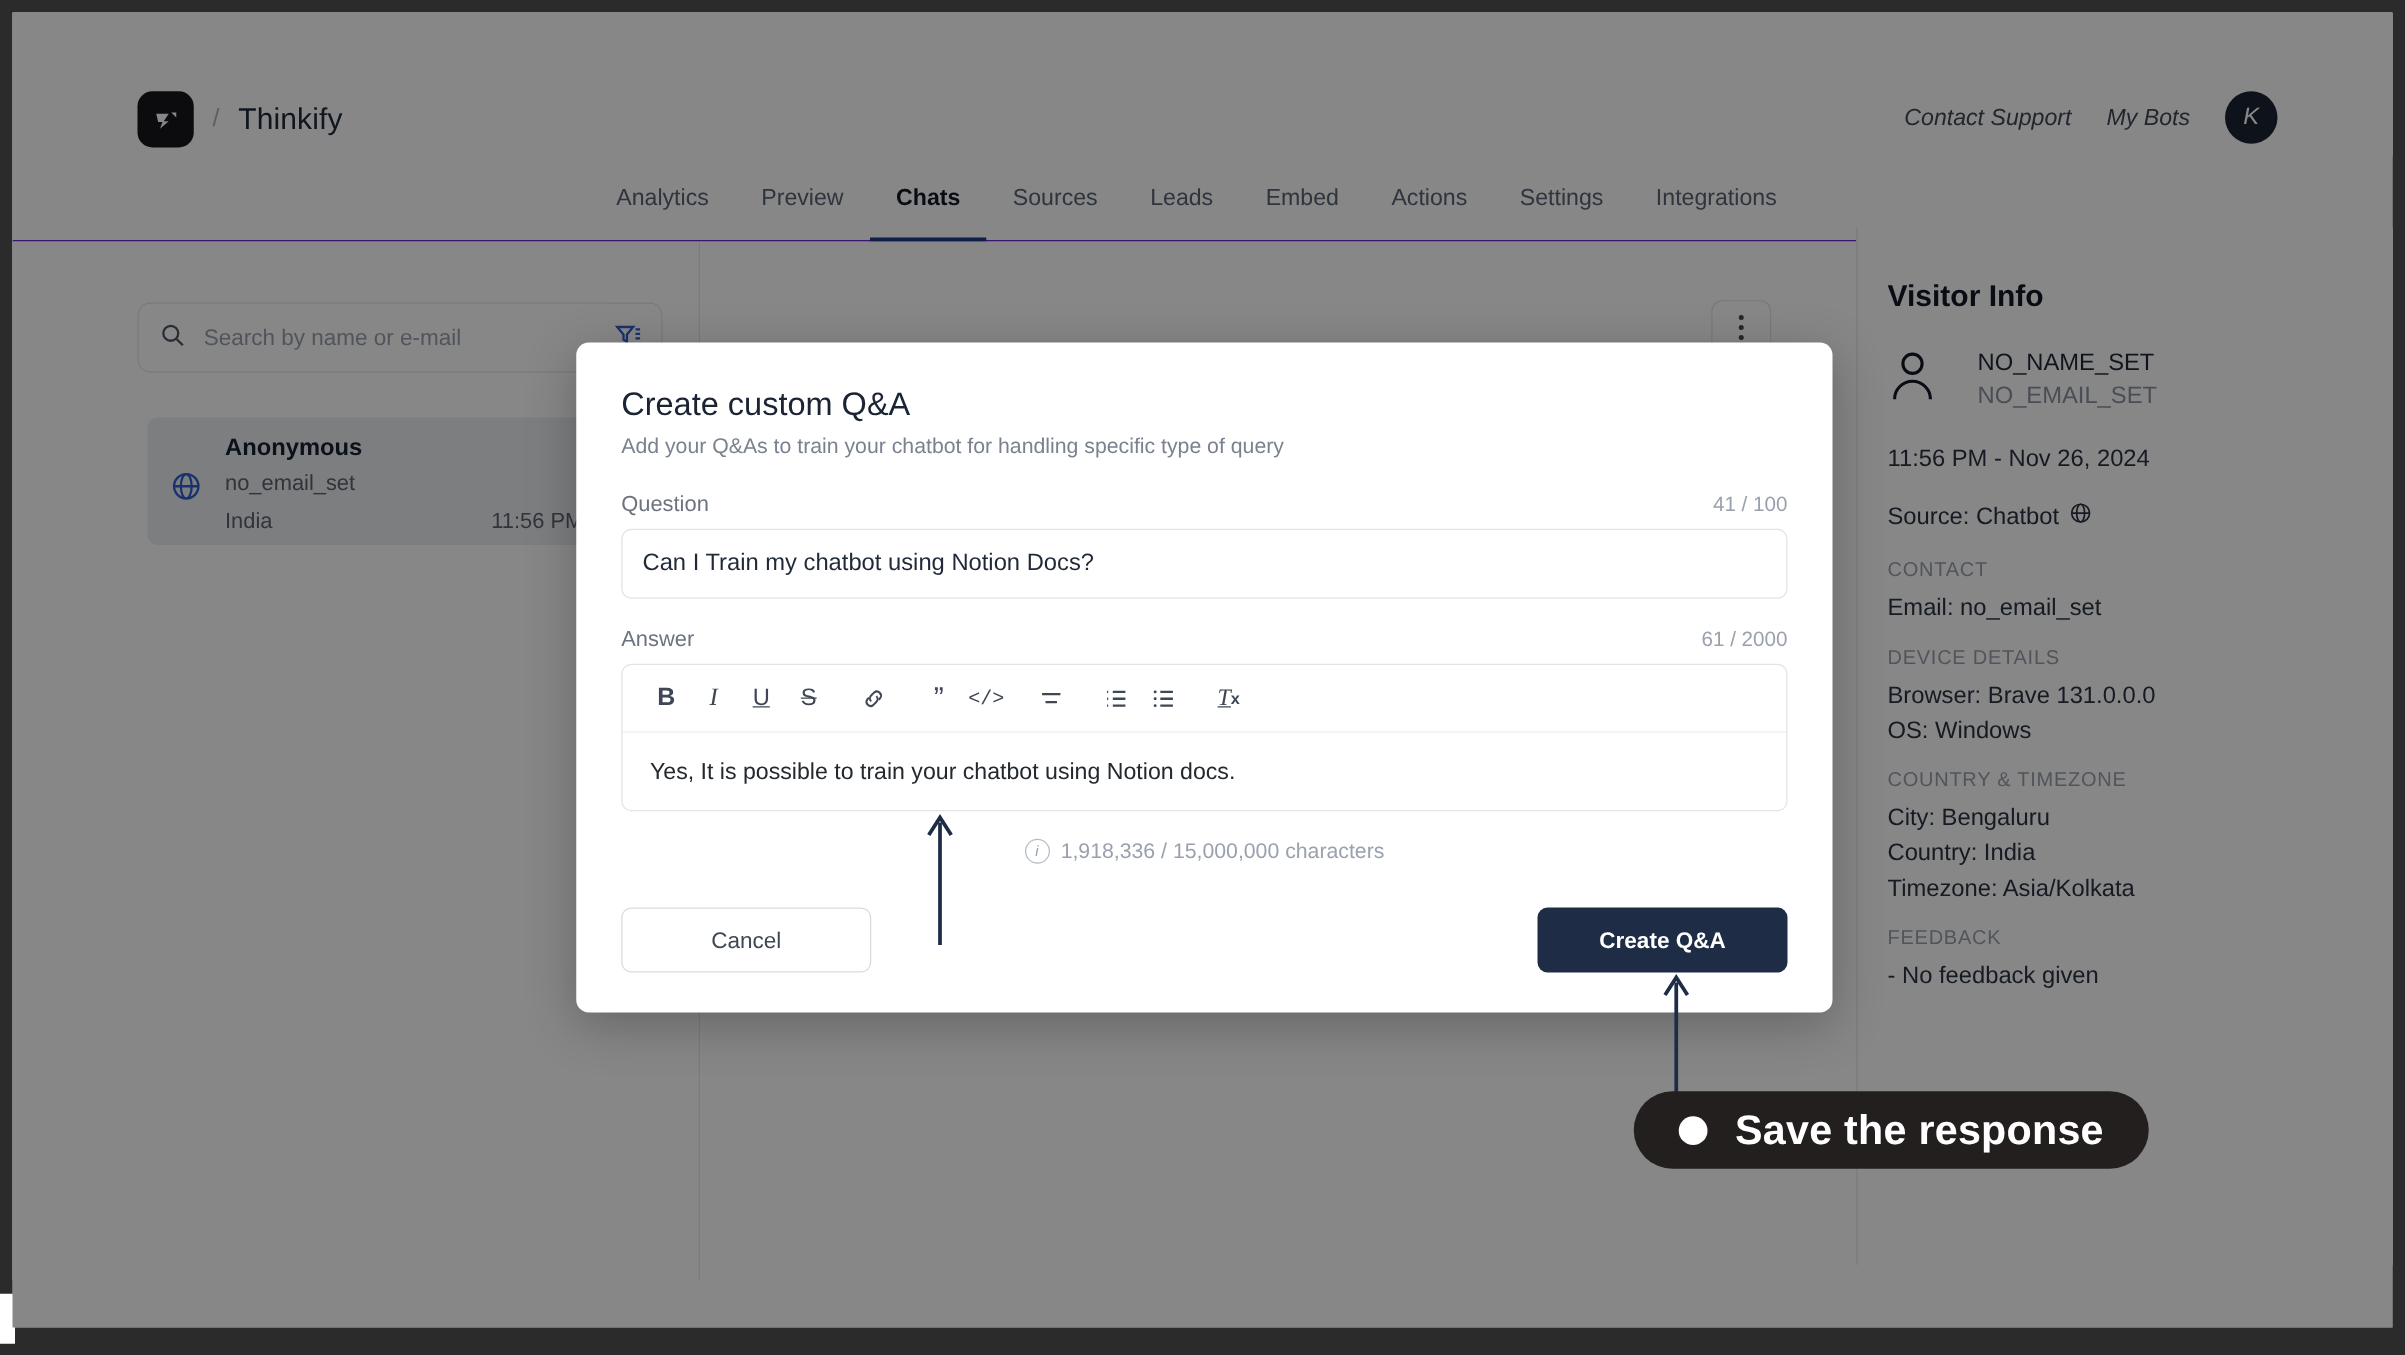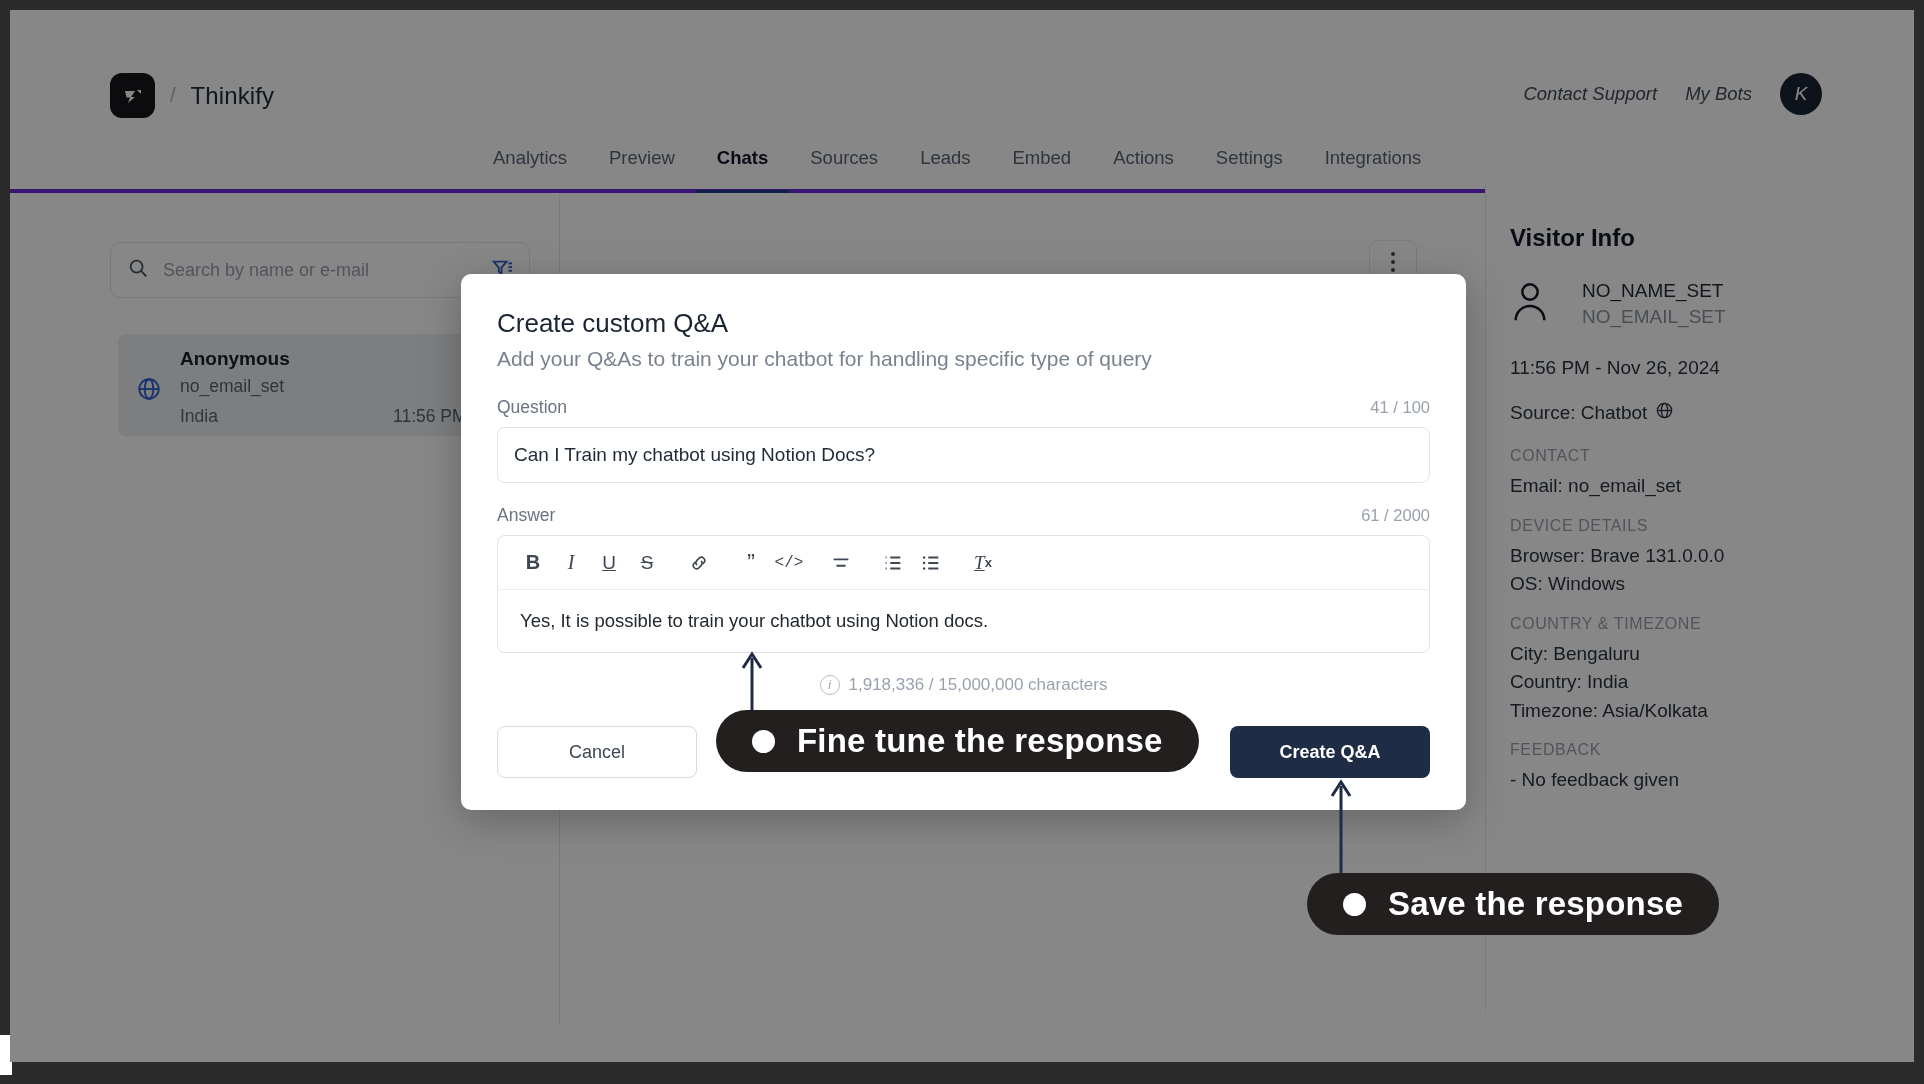--- a/index.html
+++ b/index.html
@@ -112,21 +112,21 @@
     cursor: pointer;
   }
 
   
   .navbar {
     position: absolute;
     left: 0; top: 115px;
     width: 1636px;
     height: 68px;
     background: #ffffff;
-    border-bottom: 4px solid #6d28d9;
+    border-bottom: 1px solid #6d28d9;
   }
   .nav-inner {
     position: absolute;
     left: 462px;
     top: 0;
     height: 68px;
     display: flex;
     align-items: center;
     gap: 0px;
   }
@@ -315,21 +315,21 @@
     box-shadow: 0 10px 40px rgba(0,0,0,0.25);
     z-index: 100;
     padding: 34px 36px;
   }
   .modal-title {
     font-size: 26px;
     color: #1b2433;
     margin-bottom: 8px;
   }
   .modal-sub {
-    font-size: 21px;
+    font-size: 17px;
     color: #7a828f;
     margin-bottom: 26px;
   }
   .field-head {
     display: flex;
     justify-content: space-between;
     align-items: baseline;
     margin-bottom: 9px;
   }
   .field-label { font-size: 17.5px; color: #6b7280; }
@@ -695,23 +695,19 @@
   <svg class="arrow-svg" style="left:740px; top:648px;" width="24" height="110">
     <line x1="12" y1="108" x2="12" y2="10" stroke="#1e2d45" stroke-width="3"></line>
     <polyline points="3,20 12,6 21,20" fill="none" stroke="#1e2d45" stroke-width="3"></polyline>
   </svg>
 
   <svg class="arrow-svg" style="left:1329px; top:776px;" width="24" height="110">
     <line x1="12" y1="108" x2="12" y2="10" stroke="#1e2d45" stroke-width="3"></line>
     <polyline points="3,20 12,6 21,20" fill="none" stroke="#1e2d45" stroke-width="3"></polyline>
   </svg>
 
-  <div class="callout" id="callout-fine">
-    <span class="dot"></span>
-    <span class="ctext">Fine tune the response</span>
-  </div>
 
   <div class="callout" id="callout-save">
     <span class="dot"></span>
     <span class="ctext">Save the response</span>
   </div>
 
 </div>
 
 </body></html>

